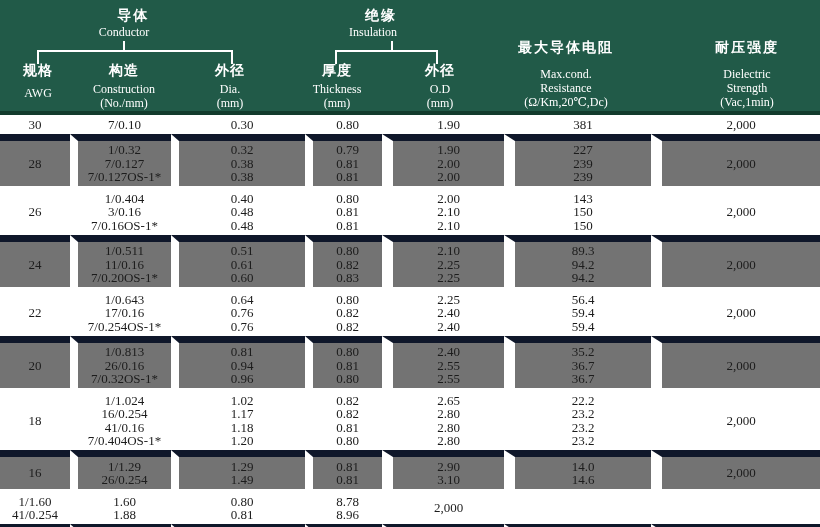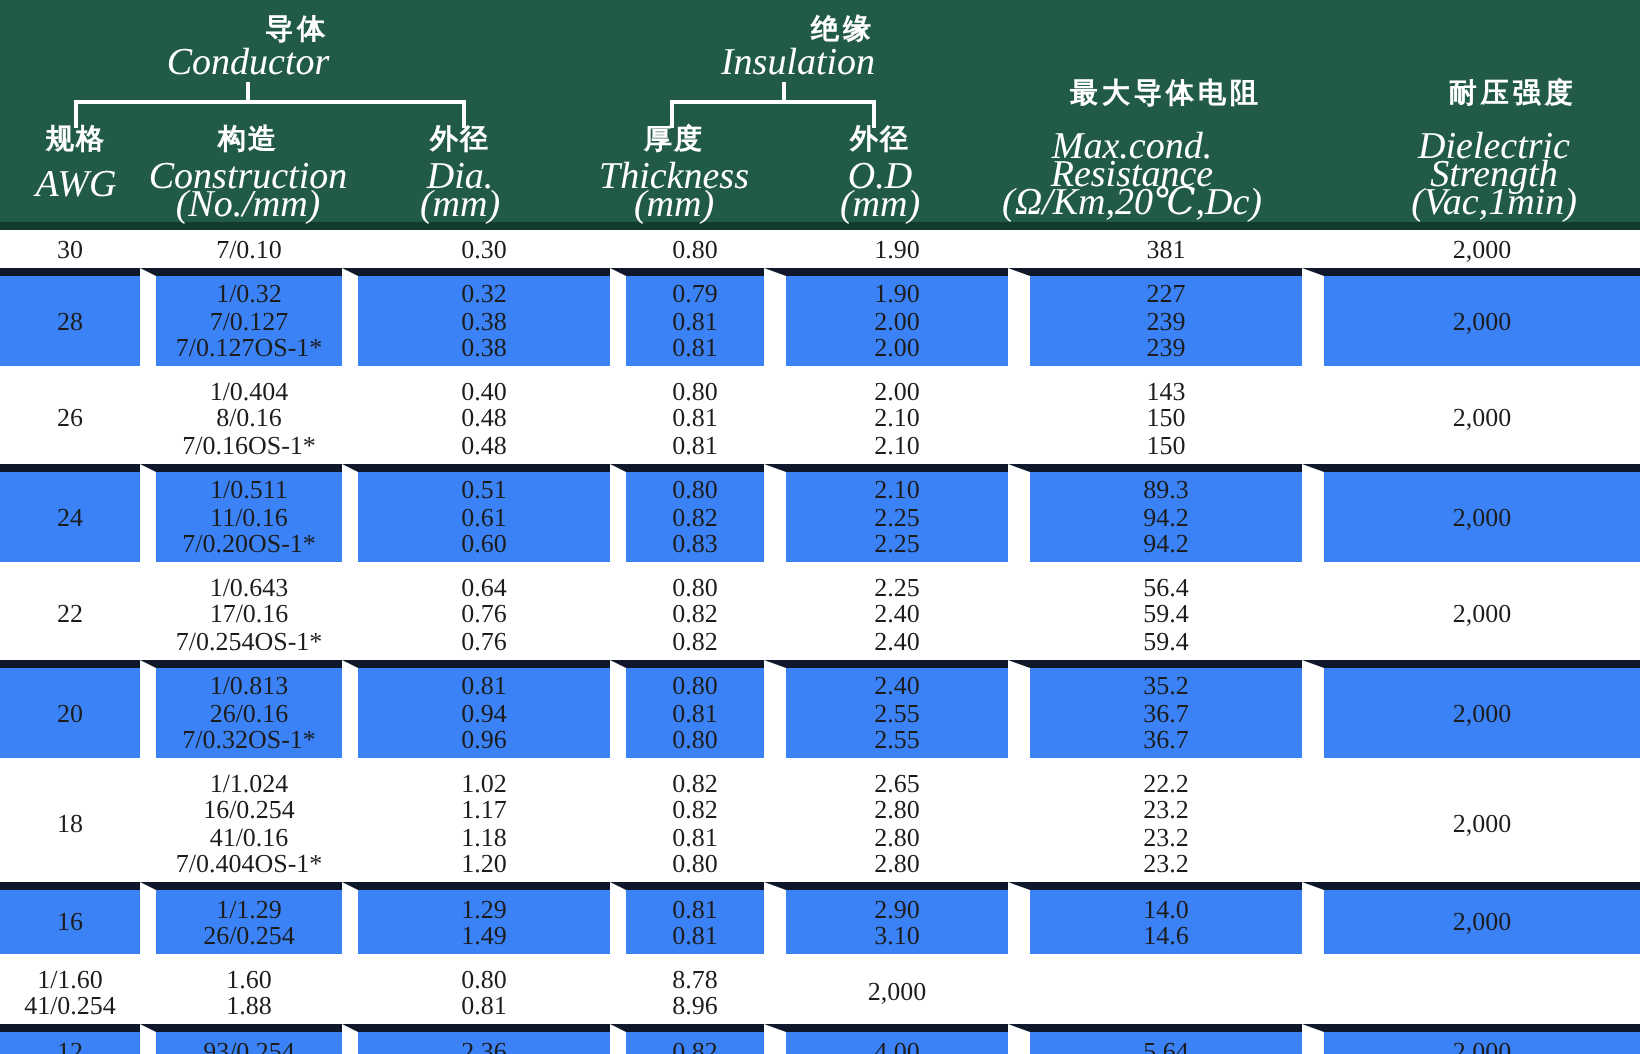--- a/index.html
+++ b/index.html
@@ -14,21 +14,21 @@
   
   .thead {
     position: relative;
     height: 115px;
     background: #215a48;
     border-bottom: 4px solid #123b2d;
     color: #ffffff;
   }
   .hpos { position: absolute; transform: translateX(-50%); text-align: center; white-space: nowrap; }
   .zh-big  { font-size: 14px; line-height: 19px; letter-spacing: 2px; font-weight: bold; text-align: right; }
-  .en-line { font-size: 19px; line-height: 14px; font-style: italic; }
+  .en-line { font-size: 12px; line-height: 14px; }
   .zh-col  { font-size: 14px; line-height: 17px; letter-spacing: 1px; font-weight: bold; }
   .gap-sm  { margin-top: 3px; }
   .gap-awg { margin-top: 7px; }
   .gap-big { margin-top: 10px; }
 
   .bracket { position: absolute; background: #ffffff; }
 
   
   .tbody { width: 820px; background: #ffffff; }
   .row {
@@ -49,39 +49,39 @@
     border-left: 0 solid #ffffff;
   }
   .cell div { line-height: 13.5px; }
   .row .cell:nth-child(2),
   .row .cell:nth-child(3),
   .row .cell:nth-child(4) { border-left-width: 8px; }
   .row .cell:nth-child(5),
   .row .cell:nth-child(6),
   .row .cell:nth-child(7) { border-left-width: 11px; }
   .row.shaded .cell {
-    background: #3b82f6;
-    border-top: 4px solid #0f172a;
+    background: #737373;
+    border-top: 7px solid #0f172a;
     border-bottom: 3px solid #ffffff;
   }
   .row.shaded .cell { background-clip: padding-box; }
 </style>
 </head>
 <body>
 
 <div class="sheet">
 
   <div class="thead">
 
     <div class="hpos" style="left:124px; top:6px;">
       <div class="zh-big">导体</div>
       <div class="en-line">Conductor</div>
     </div>
 
-    <div class="hpos" style="left:399px; top:6px;">
+    <div class="hpos" style="left:373px; top:6px;">
       <div class="zh-big">绝缘</div>
       <div class="en-line">Insulation</div>
     </div>
 
     <div class="bracket" style="left:123px; top:41px; width:2px; height:11px;"></div>
     <div class="bracket" style="left:37px;  top:50px; width:196px; height:2px;"></div>
     <div class="bracket" style="left:37px;  top:50px; width:2px; height:14px;"></div>
     <div class="bracket" style="left:231px; top:50px; width:2px; height:14px;"></div>
 
     <div class="bracket" style="left:391px; top:41px; width:2px; height:11px;"></div>
@@ -189,21 +189,21 @@
         <div class="cell">
           <div>2,000</div>
         </div>
       </div>
       <div class="row">
         <div class="cell">
           <div>26</div>
         </div>
         <div class="cell">
           <div>1/0.404</div>
-          <div>8/0.16</div>
+          <div>3/0.16</div>
           <div>7/0.16OS-1*</div>
         </div>
         <div class="cell">
           <div>0.40</div>
           <div>0.48</div>
           <div>0.48</div>
         </div>
         <div class="cell">
           <div>0.80</div>
           <div>0.81</div>

